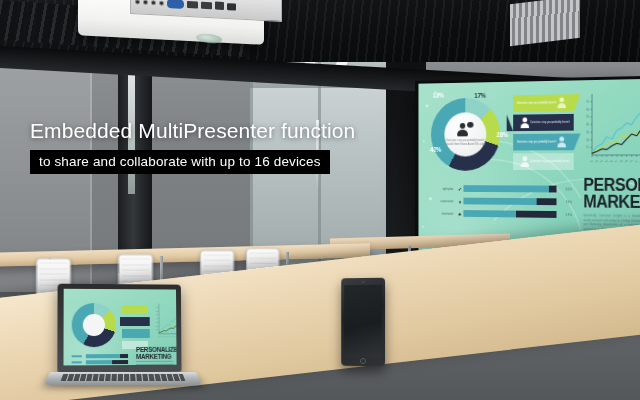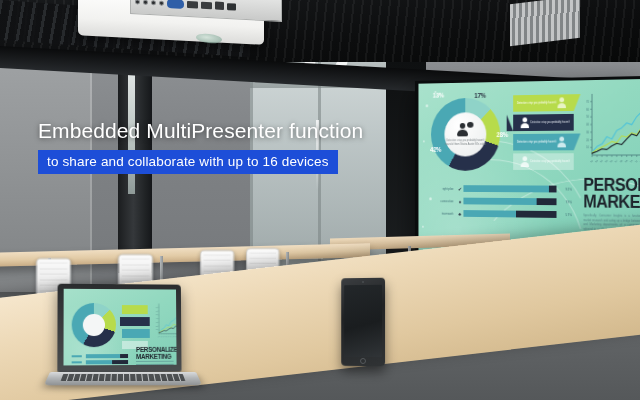--- a/index.html
+++ b/index.html
@@ -347,21 +347,21 @@
   .tablet-home {
     position:absolute; left:50%; bottom:2px; width:6px; height:6px; margin-left:-3px;
     border:1px solid #54585b; border-radius:50%;
   }
   .tablet-cam {
     position:absolute; left:50%; top:2.5px; width:2.5px; height:2.5px; margin-left:-1.25px;
     background:#4a4e51; border-radius:50%;
   }
 
   
-  .overlay { position:absolute; left:38px; top:118px; }
+  .overlay { position:absolute; left:30px; top:118px; }
   .headline {
     font-size:21px; color:#ffffff; font-weight:normal;
     letter-spacing:.1px; line-height:1.2;
     text-shadow:0 1px 5px rgba(0,0,0,.5);
     white-space:nowrap;
   }
   .subline-wrap { margin-top:7px; display:inline-block; }
   .subline {
     display:inline-block;
     background:#25a75d;
@@ -706,17 +706,17 @@
 
   <div class="tablet">
     <div class="tablet-cam"></div>
     <div class="tablet-screen"></div>
     <div class="tablet-home"></div>
   </div>
 
   <div class="overlay">
     <div class="headline">Embedded MultiPresenter function</div>
     <div class="subline-wrap">
-      <span class="subline" style="background: #1d4ed8; color: rgb(255, 255, 255);">to share and collaborate with up to 16 devices</span>
+      <span class="subline" style="background: #000000; color: rgb(255, 255, 255);">to share and collaborate with up to 16 devices</span>
     </div>
   </div>
 
 </div>
 
 </body></html>

